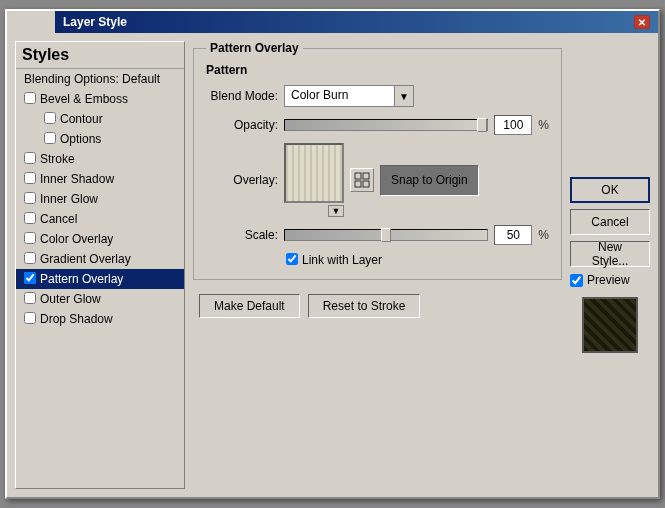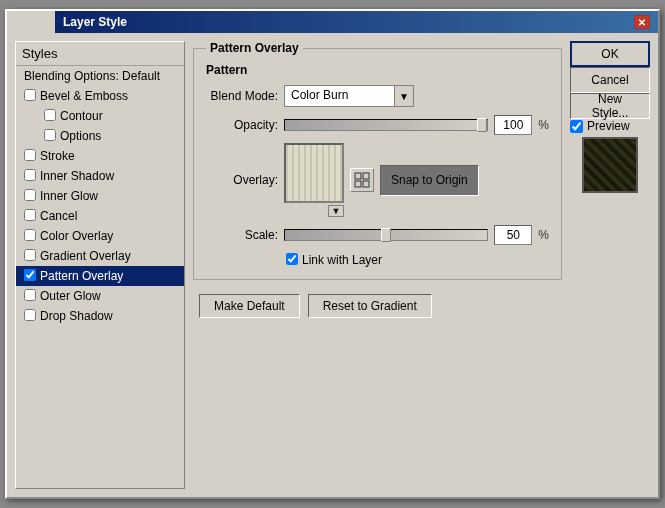--- a/index.html
+++ b/index.html
@@ -65,22 +65,22 @@
       border: 1px solid #808080;
       border-top-color: #fff;
       border-left-color: #fff;
       display: flex;
       flex-direction: column;
       flex-shrink: 0;
     }
     .left-panel-header {
       background: #d4d0c8;
       padding: 4px 6px;
-      font-weight: normal;
-      font-size: 13px;
+      font-weight: bold;
+      font-size: 16px;
       border-bottom: 1px solid #a0a0a0;
     }
     .left-panel-item {
       padding: 3px 6px 3px 20px;
       cursor: pointer;
       display: flex;
       align-items: center;
       gap: 4px;
       font-size: 12px;
       position: relative;
@@ -286,21 +286,23 @@
       border-left-color: #606060;
       padding: 4px 14px;
       font-size: 12px;
       cursor: pointer;
       height: 24px;
     }
     .right-panel {
       width: 80px;
       display: flex;
       flex-direction: column;
+      gap: 6px;
       flex-shrink: 0;
+      justify-content: center;
     }
     .right-btn {
       background: #d4d0c8;
       border: 1px solid #808080;
       border-bottom-color: #fff;
       border-right-color: #fff;
       border-top-color: #606060;
       border-left-color: #606060;
       padding: 4px 8px;
       font-size: 12px;
@@ -489,21 +491,21 @@
         <div class="link-row">
           <label class="checkbox-label">
             <input type="checkbox" checked="" style="">
             <span>Link with Layer</span>
           </label>
         </div>
       </fieldset>
 
       <div class="bottom-btns">
         <button class="action-btn">Make Default</button>
-        <button class="action-btn">Reset to Gradient</button>
+        <button class="action-btn">Reset to Stroke</button>
       </div>
     </div>
 
     <div class="right-panel">
       <button class="right-btn default-btn">OK</button>
       <button class="right-btn">Cancel</button>
       <button class="right-btn">New Style...</button>
       <div class="preview-checkbox">
         <input type="checkbox" checked="" style="">
         <span>Preview</span>

